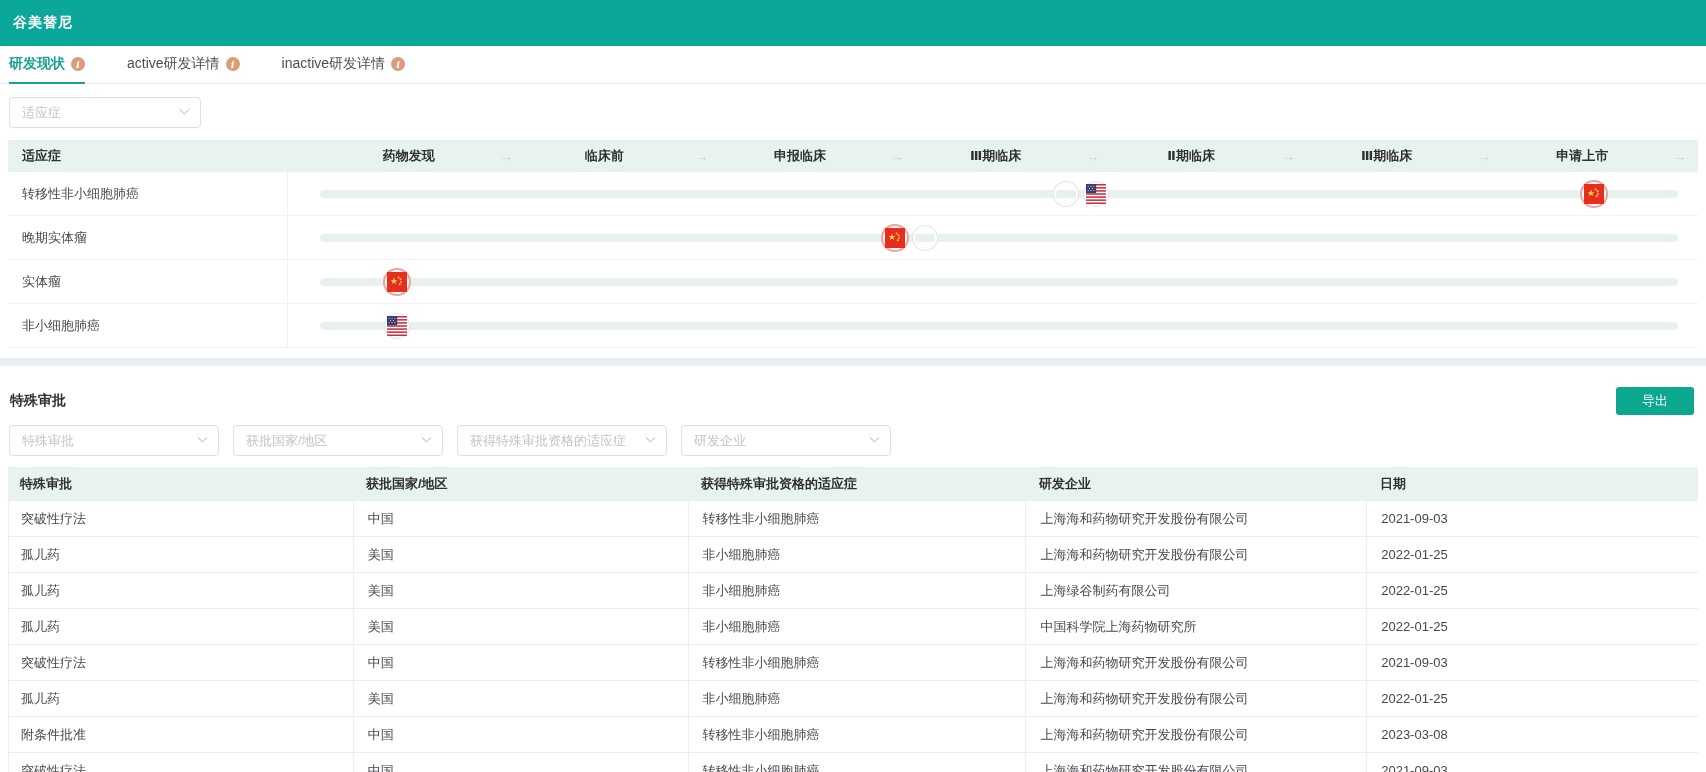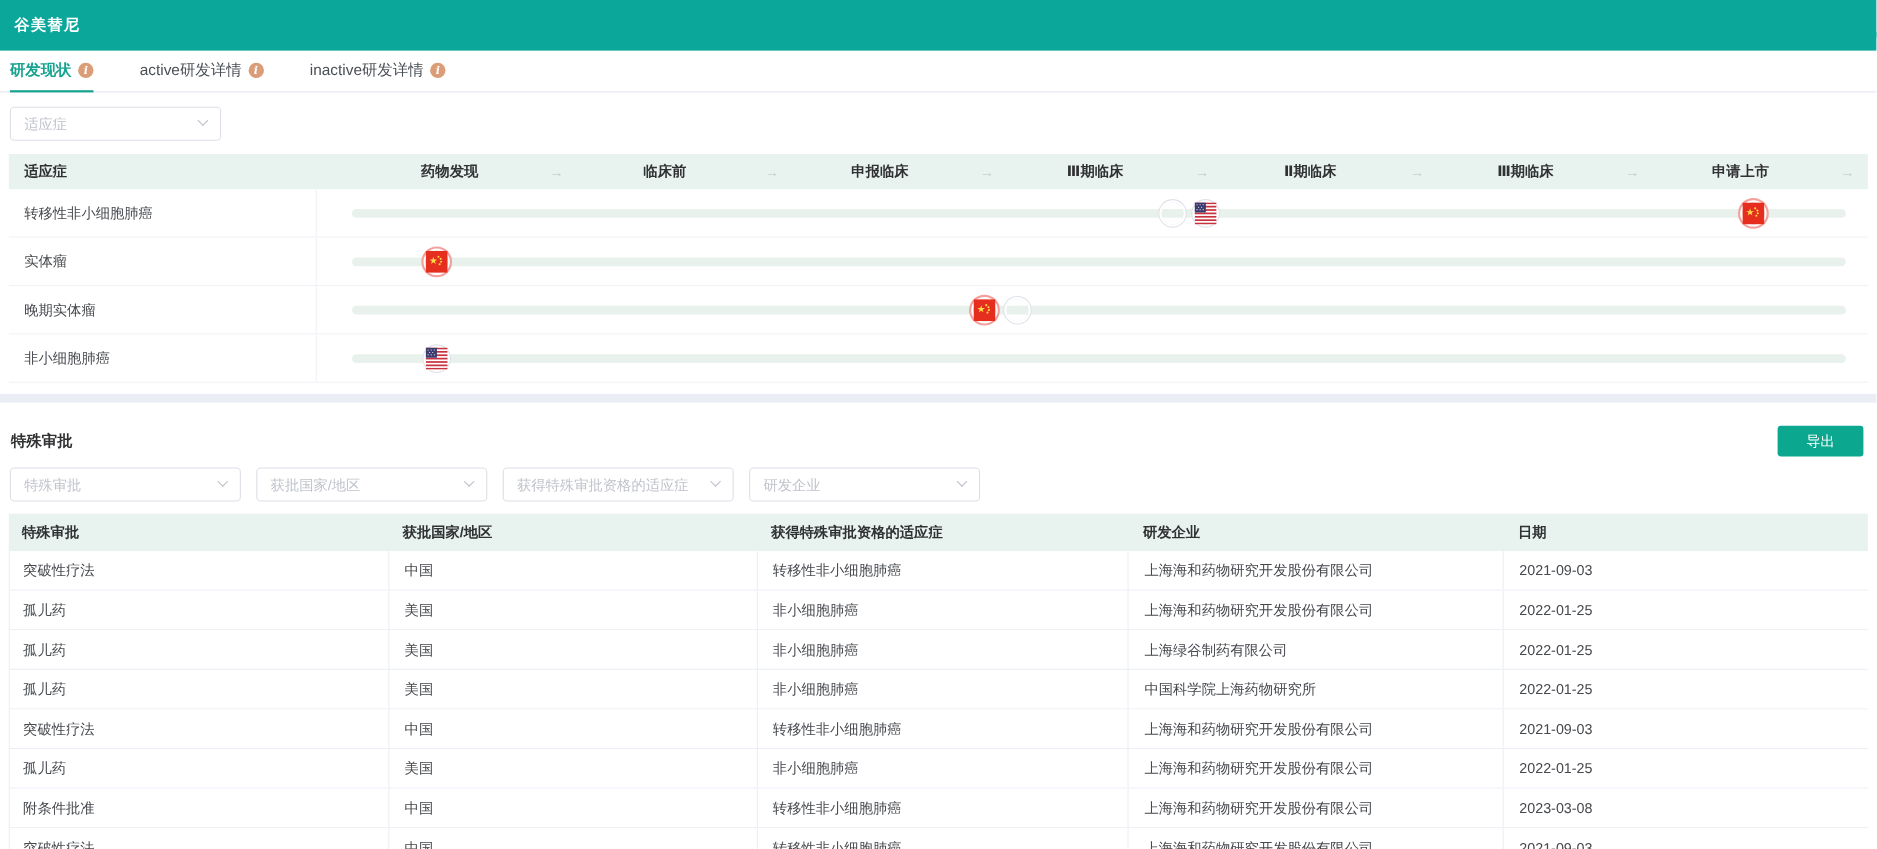--- a/index.html
+++ b/index.html
@@ -182,43 +182,43 @@
         <span class="marker hl" style="left: 1586.44px;"><span class="flag flag-china"><svg width="20" height="20" viewBox="0 0 20 20">
               <rect width="20" height="20" fill="#e62e1f"></rect>
               <path fill="#ffd949" d="M7 5.4 L7.84 7.96 L10.42 7.89 L8.36 9.5 L9.12 11.91 L7 10.4 L4.88 11.91 L5.64 9.5 L3.58 7.89 L6.16 7.96 Z"></path>
               <circle cx="11.6" cy="5.4" r="0.95" fill="#ffd949"></circle>
               <circle cx="13.6" cy="7.3" r="0.95" fill="#ffd949"></circle>
               <circle cx="14" cy="9.9" r="0.95" fill="#ffd949"></circle>
               <circle cx="12.7" cy="12.2" r="0.95" fill="#ffd949"></circle>
             </svg></span></span>
       </div>
       <div class="prow">
+        <div class="ind-c">晚期实体瘤</div>
+        <div class="track"></div>
+        <span class="marker hl" style="left: 886.938px;"><span class="flag flag-china"><svg width="20" height="20" viewBox="0 0 20 20">
+              <rect width="20" height="20" fill="#e62e1f"></rect>
+              <path fill="#ffd949" d="M7 5.4 L7.84 7.96 L10.42 7.89 L8.36 9.5 L9.12 11.91 L7 10.4 L4.88 11.91 L5.64 9.5 L3.58 7.89 L6.16 7.96 Z"></path>
+              <circle cx="11.6" cy="5.4" r="0.95" fill="#ffd949"></circle>
+              <circle cx="13.6" cy="7.3" r="0.95" fill="#ffd949"></circle>
+              <circle cx="14" cy="9.9" r="0.95" fill="#ffd949"></circle>
+              <circle cx="12.7" cy="12.2" r="0.95" fill="#ffd949"></circle>
+            </svg></span></span>
+        <span class="marker" style="left: 916.938px;"><span class="flag flag-japan"><i></i></span></span>
+      </div>
+      <div class="prow">
         <div class="ind-c">实体瘤</div>
         <div class="track"></div>
         <span class="marker hl" style="left: 388.562px;"><span class="flag flag-china"><svg width="20" height="20" viewBox="0 0 20 20">
               <rect width="20" height="20" fill="#e62e1f"></rect>
               <path fill="#ffd949" d="M7 5.4 L7.84 7.96 L10.42 7.89 L8.36 9.5 L9.12 11.91 L7 10.4 L4.88 11.91 L5.64 9.5 L3.58 7.89 L6.16 7.96 Z"></path>
               <circle cx="11.6" cy="5.4" r="0.95" fill="#ffd949"></circle>
               <circle cx="13.6" cy="7.3" r="0.95" fill="#ffd949"></circle>
               <circle cx="14" cy="9.9" r="0.95" fill="#ffd949"></circle>
               <circle cx="12.7" cy="12.2" r="0.95" fill="#ffd949"></circle>
             </svg></span></span>
-      </div>
-      <div class="prow">
-        <div class="ind-c">晚期实体瘤</div>
-        <div class="track"></div>
-        <span class="marker hl" style="left: 886.938px;"><span class="flag flag-china"><svg width="20" height="20" viewBox="0 0 20 20">
-              <rect width="20" height="20" fill="#e62e1f"></rect>
-              <path fill="#ffd949" d="M7 5.4 L7.84 7.96 L10.42 7.89 L8.36 9.5 L9.12 11.91 L7 10.4 L4.88 11.91 L5.64 9.5 L3.58 7.89 L6.16 7.96 Z"></path>
-              <circle cx="11.6" cy="5.4" r="0.95" fill="#ffd949"></circle>
-              <circle cx="13.6" cy="7.3" r="0.95" fill="#ffd949"></circle>
-              <circle cx="14" cy="9.9" r="0.95" fill="#ffd949"></circle>
-              <circle cx="12.7" cy="12.2" r="0.95" fill="#ffd949"></circle>
-            </svg></span></span>
-        <span class="marker" style="left: 916.938px;"><span class="flag flag-japan"><i></i></span></span>
       </div>
       <div class="prow">
         <div class="ind-c">非小细胞肺癌</div>
         <div class="track"></div>
         <span class="marker" style="left: 388.562px;"><span class="flag flag-us"><svg width="20" height="20" viewBox="0 0 20 20">
               <rect width="20" height="20" fill="#fff"></rect>
               <g fill="#c8313e">
                 <rect y="0" width="20" height="1.55"></rect>
                 <rect y="3.08" width="20" height="1.55"></rect>
                 <rect y="6.15" width="20" height="1.55"></rect>

